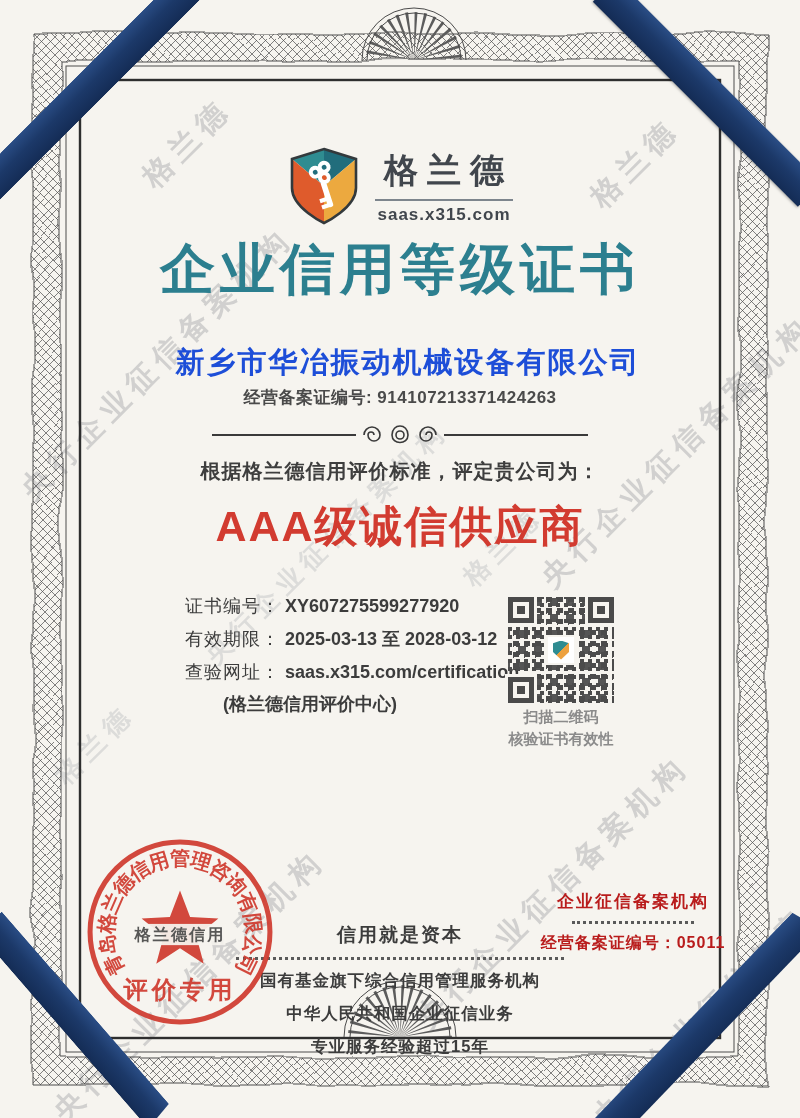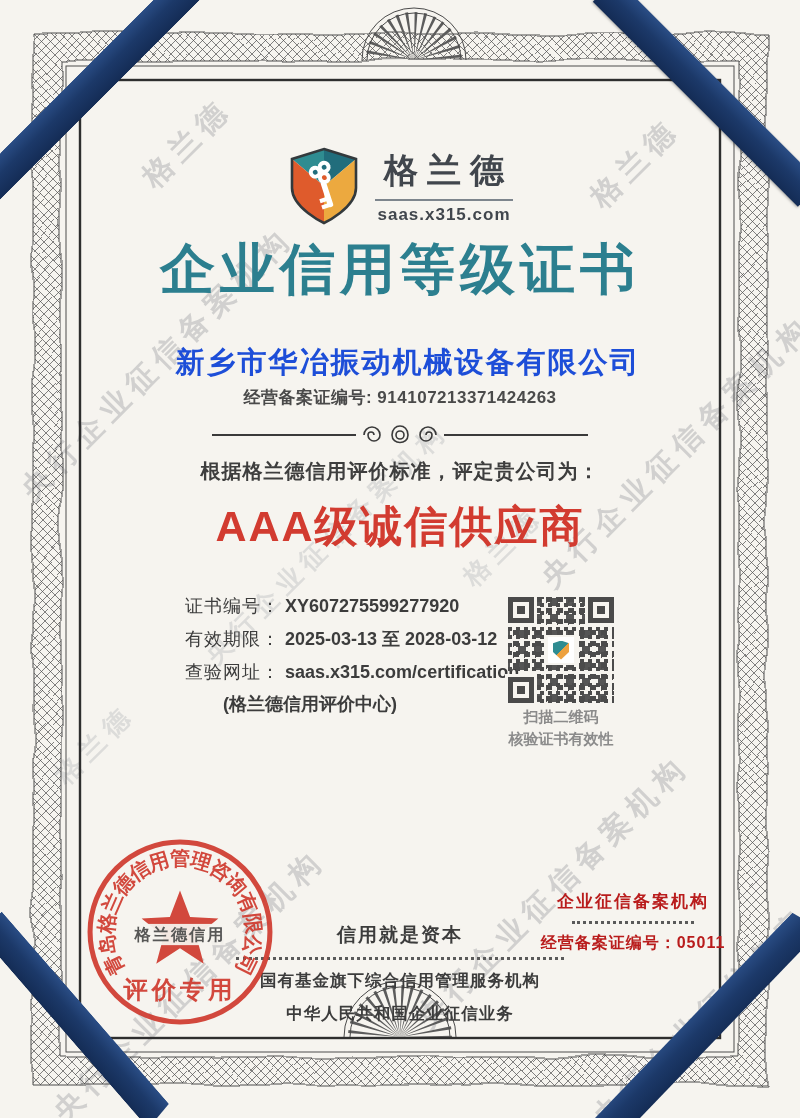--- a/index.html
+++ b/index.html
@@ -209,20 +209,21 @@
   <div class="qr-caption">
     <div>扫描二维码</div>
     <div>核验证书有效性</div>
   </div>
 
   <div class="f-center">
     <div class="f-head">信用就是资本</div>
     <div class="dotsep"></div>
     <div class="f-line">国有基金旗下综合信用管理服务机构</div>
     <div class="f-line">中华人民共和国企业征信业务</div>
+    <div class="f-line">专业服务经验超过15年</div>
   </div>
 
   <div class="f-right">
     <div class="f-head">企业征信备案机构</div>
     <div class="dotsep"></div>
     <div class="f-line">经营备案证编号：05011</div>
   </div>
 
 </div>
 

